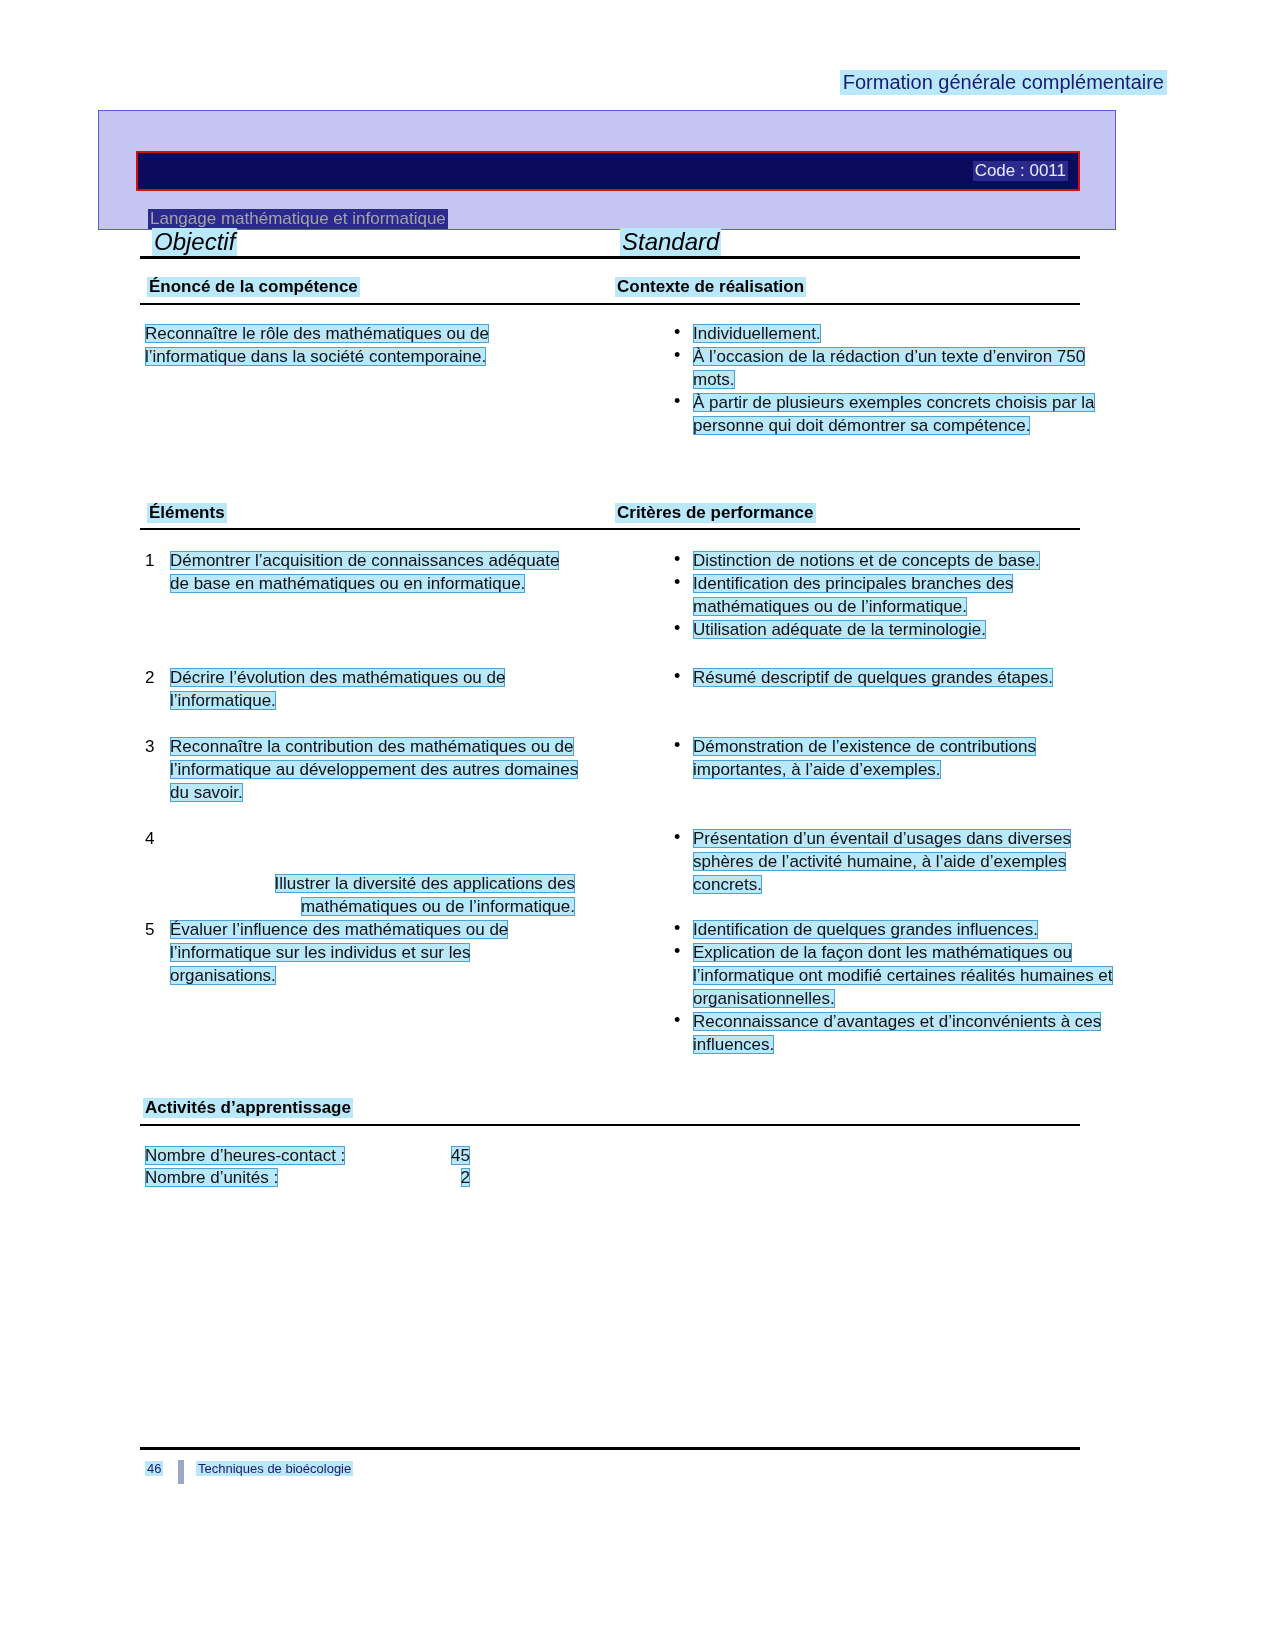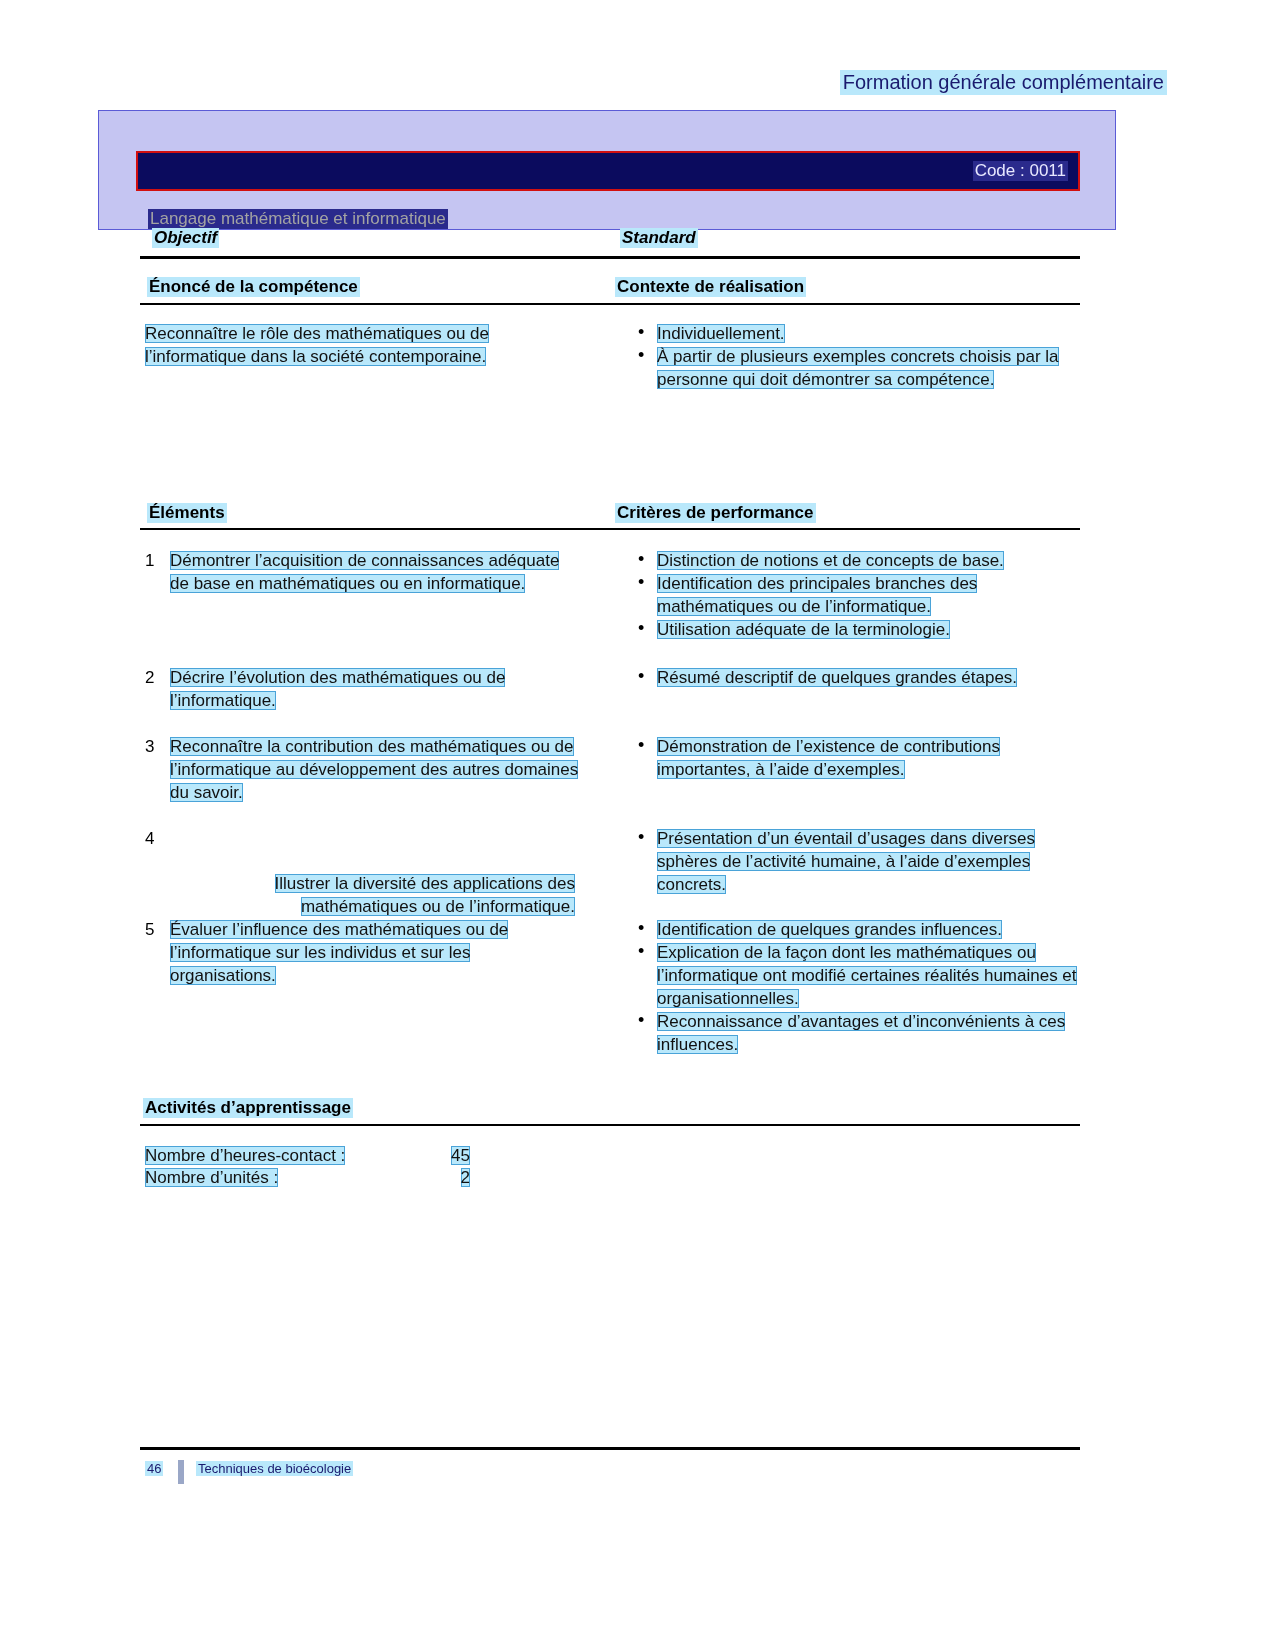--- a/index.html
+++ b/index.html
@@ -79,23 +79,23 @@
 
   
   .rule {
     position: absolute;
     left: 140px;
     width: 940px;
     border-top: 3px solid #000;
   }
   .hdr {
     position: absolute;
-    font-weight: bold;
+    font-weight: normal;
     font-style: italic;
-    font-size: 17px;
+    font-size: 24px;
     color: #000;
     background: #b9e8fb;
     padding: 0 2px;
     white-space: nowrap;
   }
   .subhdr {
     position: absolute;
     font-weight: bold;
     font-size: 17px;
     color: #000;
@@ -110,21 +110,21 @@
     position: absolute;
     font-size: 17px;
     line-height: 23px;
     color: #111;
   }
   .hl {
     background: #b9e8fb;
     box-shadow: 0 0 0 1px #4aa3d8 inset;
   }
   .col-left { left: 145px; width: 430px; }
-  .col-right { left: 632px; width: 430px; }
+  .col-right { left: 668px; width: 430px; }
 
   ul.bullets {
     margin: 0;
     padding: 0;
     list-style: none;
   }
   ul.bullets li {
     position: relative;
     padding-left: 25px;
     margin-bottom: 0;
@@ -213,20 +213,21 @@
   <div class="subhdr" style="top:277px; left:615px;">Contexte de réalisation</div>
   <div class="rule" style="top:303px; border-top-width:2px;"></div>
 
   <div class="txt col-left" style="top:322px;">
     <span class="hl">Reconnaître le rôle des mathématiques ou de l’informatique dans la société contemporaine.</span>
   </div>
 
   <div class="txt col-right" style="top:322px; width:440px;">
     <ul class="bullets">
       <li><span class="hl">Individuellement.</span></li>
+      <li><span class="hl">À l’occasion de la rédaction d’un texte d’environ 750 mots.</span></li>
       <li><span class="hl">À partir de plusieurs exemples concrets choisis par la personne qui doit démontrer sa compétence.</span></li>
     </ul>
   </div>
 
   <div class="subhdr" style="top:503px; left:147px;">Éléments</div>
   <div class="subhdr" style="top:503px; left:615px;">Critères de performance</div>
   <div class="rule" style="top:528px; border-top-width:2px;"></div>
 
   <div class="num-line" style="top:549px; left:145px;">1</div>
   <div class="txt" style="top:549px; left:170px; width:405px;">

